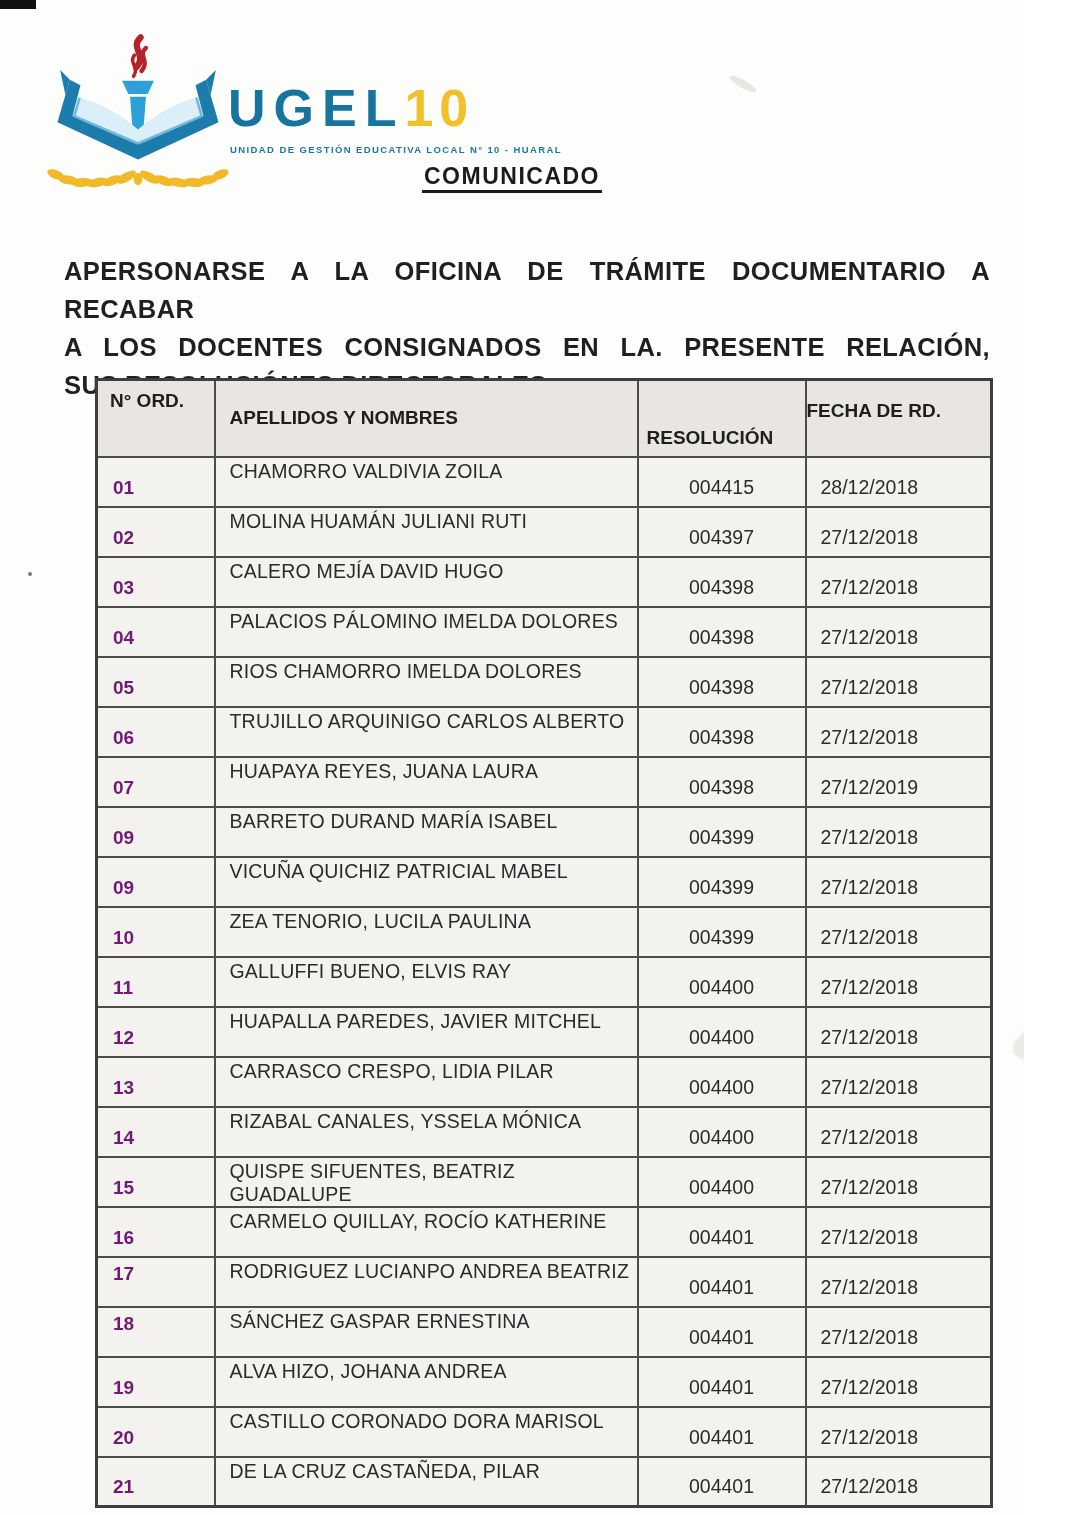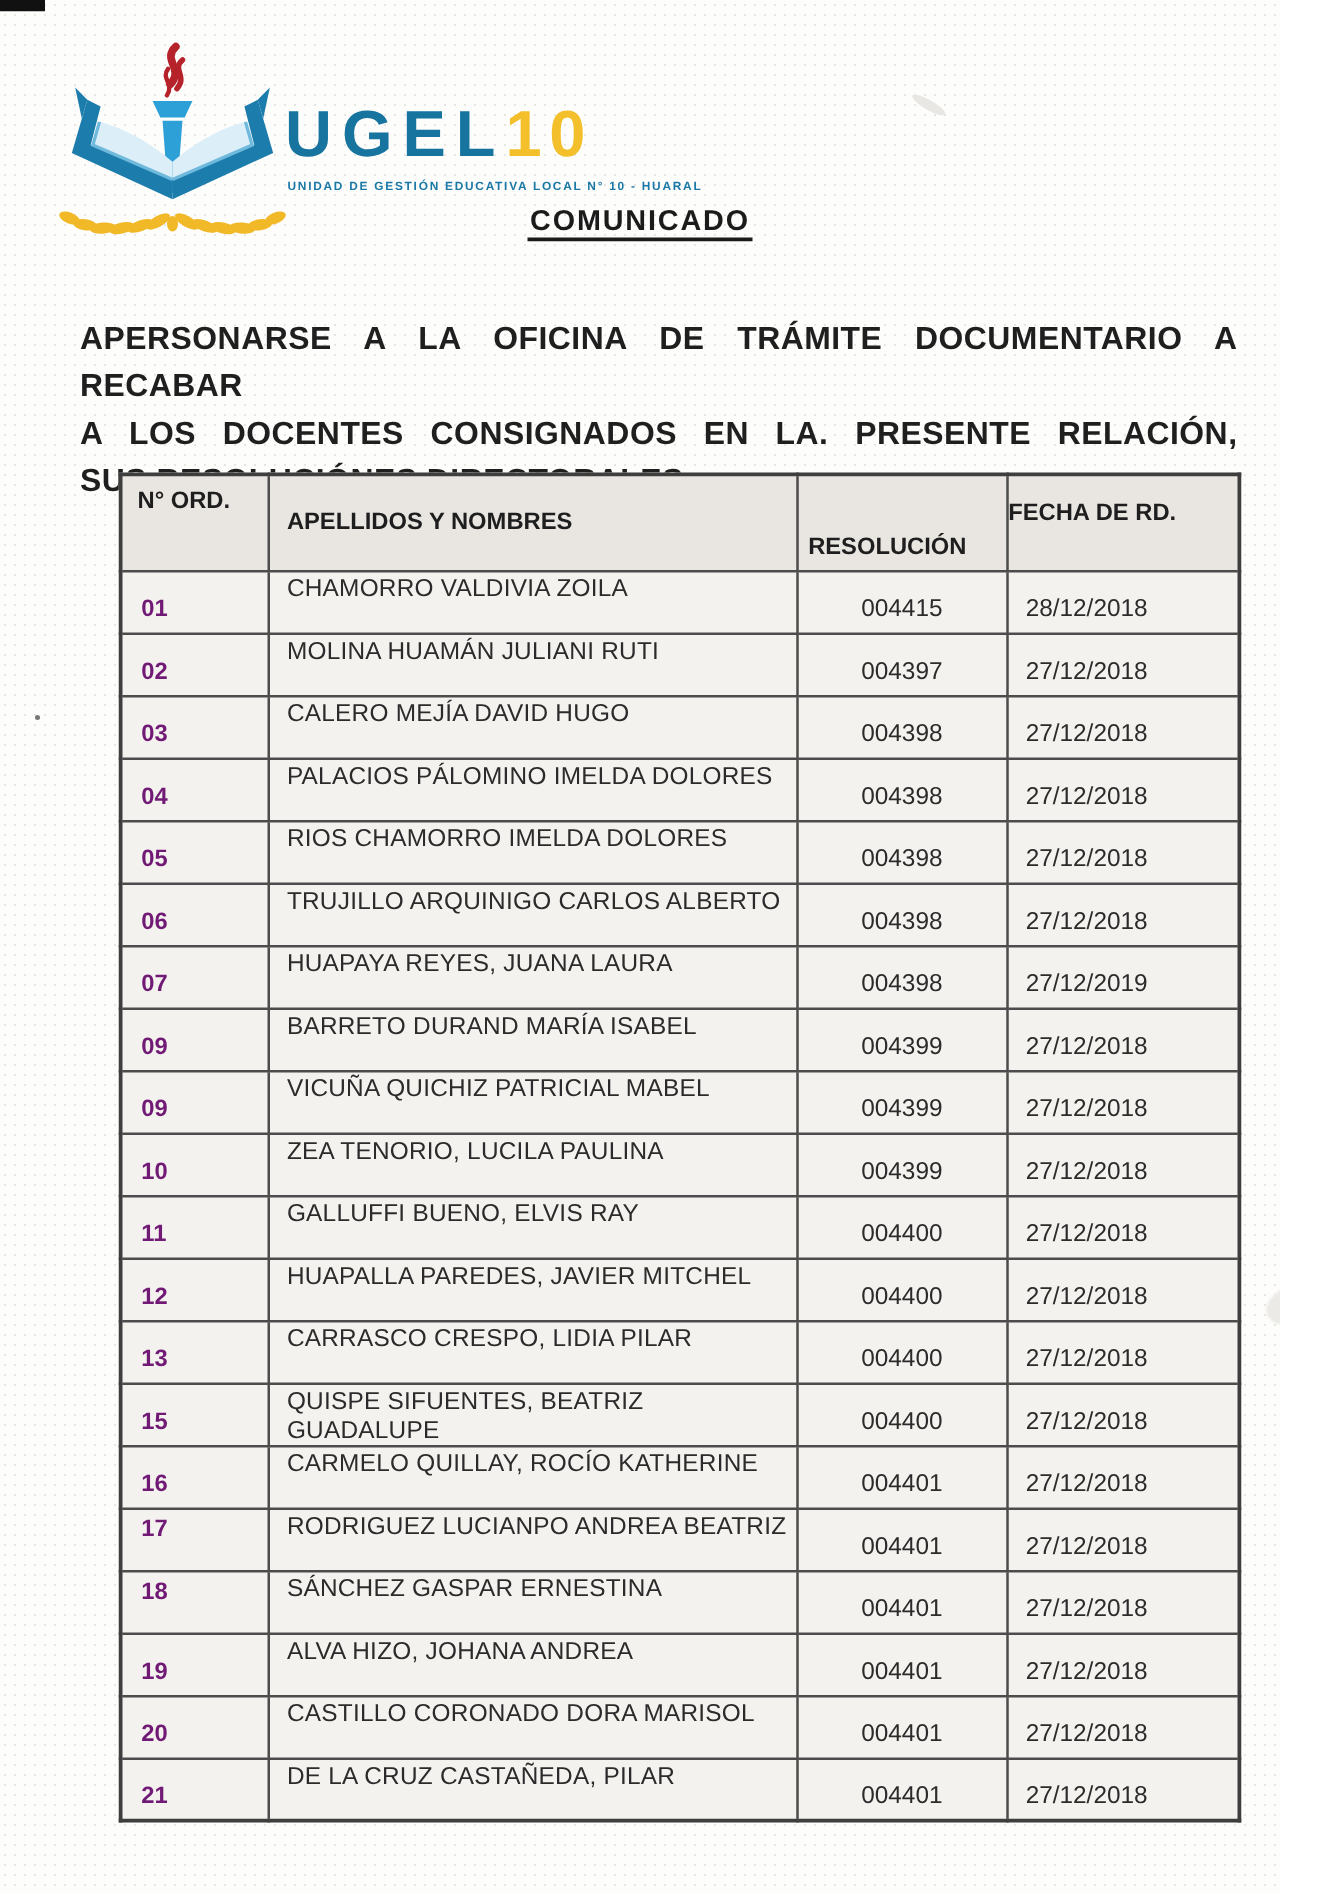--- a/index.html
+++ b/index.html
@@ -210,20 +210,26 @@
           <td class="res">004400</td>
           <td class="fecha">27/12/2018</td>
         </tr>
         <tr>
           <td class="ord">13</td>
           <td class="name">CARRASCO CRESPO, LIDIA PILAR</td>
           <td class="res">004400</td>
           <td class="fecha">27/12/2018</td>
         </tr>
         <tr>
+          <td class="ord">14</td>
+          <td class="name">RIZABAL CANALES, YSSELA MÓNICA</td>
+          <td class="res">004400</td>
+          <td class="fecha">27/12/2018</td>
+        </tr>
+        <tr>
           <td class="ord">15</td>
           <td class="name">QUISPE SIFUENTES, BEATRIZ GUADALUPE</td>
           <td class="res">004400</td>
           <td class="fecha">27/12/2018</td>
         </tr>
         <tr>
           <td class="ord">16</td>
           <td class="name">CARMELO QUILLAY, ROCÍO KATHERINE</td>
           <td class="res">004401</td>
           <td class="fecha">27/12/2018</td>

